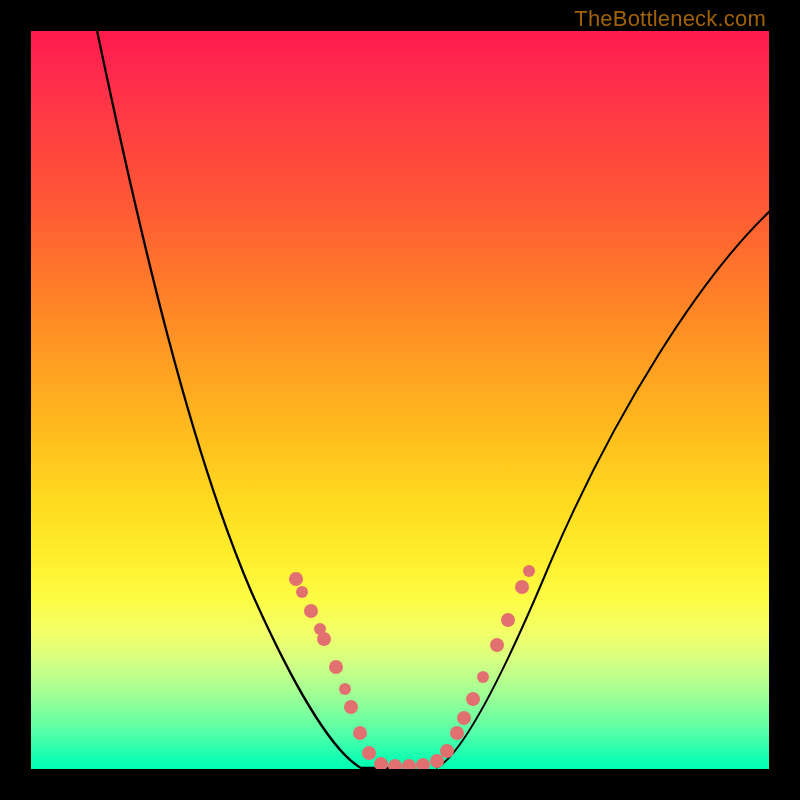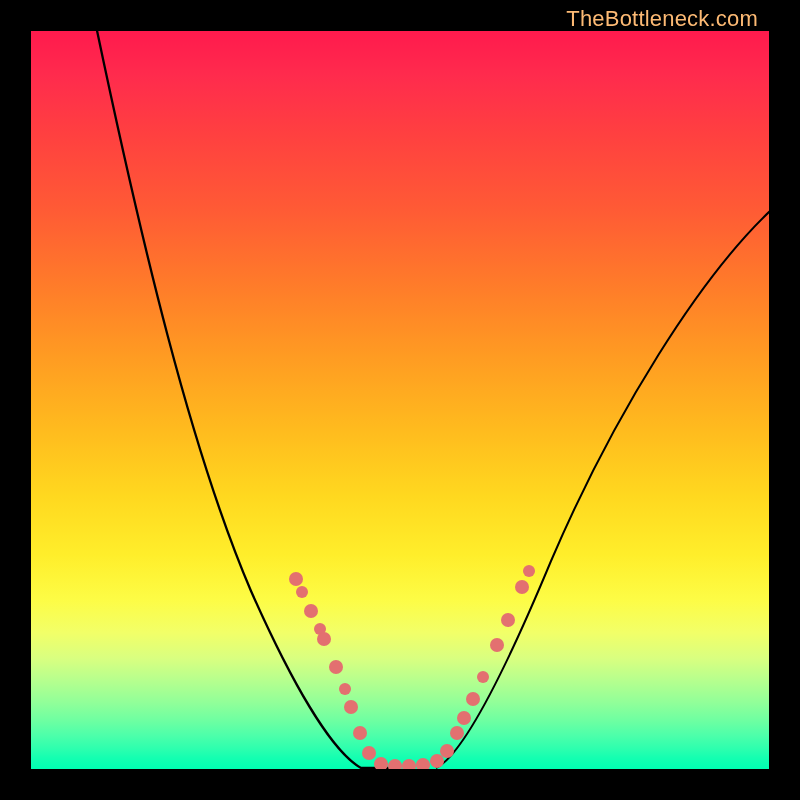--- a/index.html
+++ b/index.html
@@ -51,24 +51,24 @@
       #6dffa2 93.5%,
       #4cffaa 95.5%,
       #2effae 97.2%,
       #14ffb1 98.5%,
       #00ffb3 100%
     );
   }
   .watermark {
     position: absolute;
     top: 6px;
-    right: 42px;
+    right: 34px;
     font-size: 22px;
     font-weight: 400;
-    color: #fdba74;
+    color: #a16207;
     letter-spacing: 0.2px;
   }
   svg.curves {
     position: absolute;
     left: 0;
     top: 0;
     width: 738px;
     height: 738px;
   }
   path.curve {

